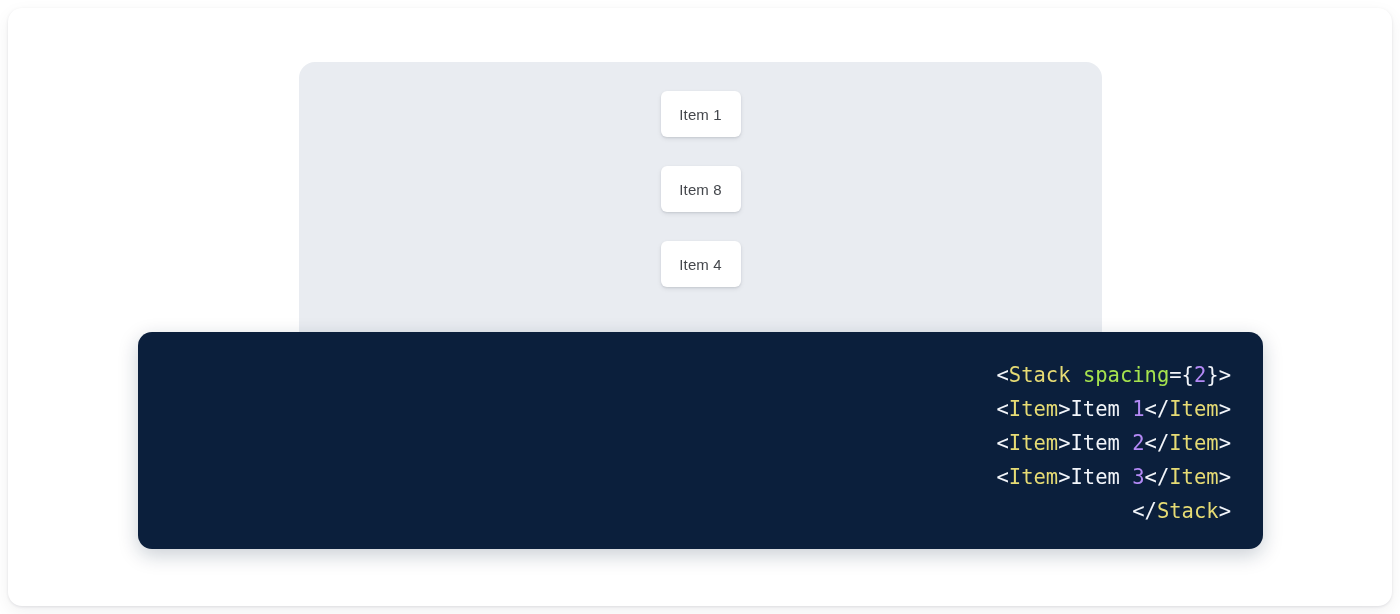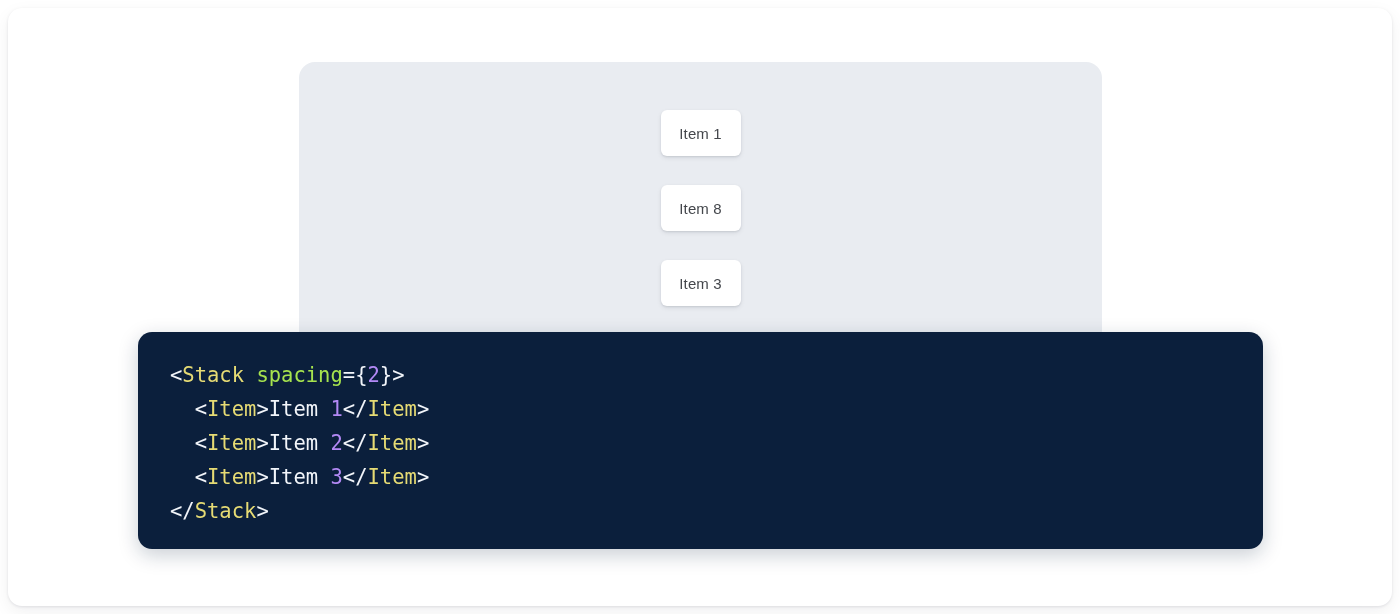--- a/index.html
+++ b/index.html
@@ -38,21 +38,20 @@
     flex-direction: column;
     align-items: center;
     padding-top: 29px;
   }
 
   
   #stack {
     display: flex;
     flex-direction: column;
     gap: 29px;
-    margin-top: 19px;
   }
 
   .item-card {
     width: 80px;
     height: 46px;
     background: #ffffff;
     border-radius: 6px;
     display: flex;
     align-items: center;
     justify-content: center;
@@ -76,20 +75,21 @@
     box-shadow: 0 6px 20px rgba(11,31,60,0.22);
     overflow: hidden;
   }
 
   #code-text {
     font-family: "DejaVu Sans Mono", "Liberation Mono", monospace;
     font-size: 20.5px;
     line-height: 34px;
     color: #f2f5fa;
     white-space: pre;
+    text-align: right;
     -webkit-font-smoothing: antialiased;
   }
 
   .tok-punct  { color: #f2f5fa; }
   .tok-tag    { color: #e6db74; }
   .tok-attr   { color: #a6e34e; }
   .tok-num    { color: #b389f5; }
   .tok-text   { color: #f2f5fa; }
 </style>
 </head>
@@ -100,21 +100,21 @@
   <div id="preview-panel">
     <div id="stack">
 
     <div class="item-card">
           <span>Item 1</span>
         </div>
         <div class="item-card">
           <span>Item 8</span>
         </div>
         <div class="item-card">
-          <span>Item 3</span>
+          <span>Item 4</span>
         </div>
       </div>
   </div>
 
   <div id="code-block">
     <div id="code-text"><div><span class="tok-punct">&lt;</span><span class="tok-tag">Stack</span><span class="tok-punct"> </span><span class="tok-attr">spacing</span><span class="tok-punct">={</span><span class="tok-num">2</span><span class="tok-punct">}&gt;</span></div><div><span>  </span><span class="tok-punct">&lt;</span><span class="tok-tag">Item</span><span class="tok-punct">&gt;</span><span class="tok-text">Item </span><span class="tok-num">1</span><span class="tok-punct">&lt;/</span><span class="tok-tag">Item</span><span class="tok-punct">&gt;</span></div><div><span>  </span><span class="tok-punct">&lt;</span><span class="tok-tag">Item</span><span class="tok-punct">&gt;</span><span class="tok-text">Item </span><span class="tok-num">2</span><span class="tok-punct">&lt;/</span><span class="tok-tag">Item</span><span class="tok-punct">&gt;</span></div><div><span>  </span><span class="tok-punct">&lt;</span><span class="tok-tag">Item</span><span class="tok-punct">&gt;</span><span class="tok-text">Item </span><span class="tok-num">3</span><span class="tok-punct">&lt;/</span><span class="tok-tag">Item</span><span class="tok-punct">&gt;</span></div><div><span class="tok-punct">&lt;/</span><span class="tok-tag">Stack</span><span class="tok-punct">&gt;</span></div></div>
   </div>
 
 </div>
 

